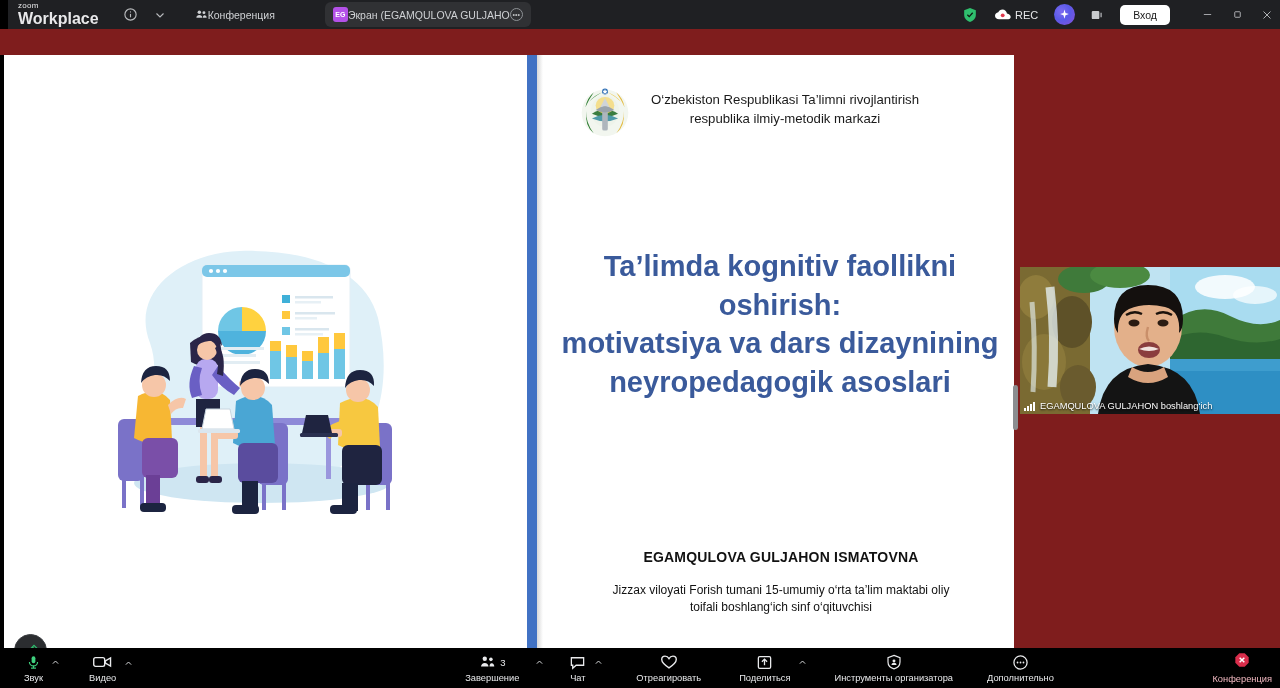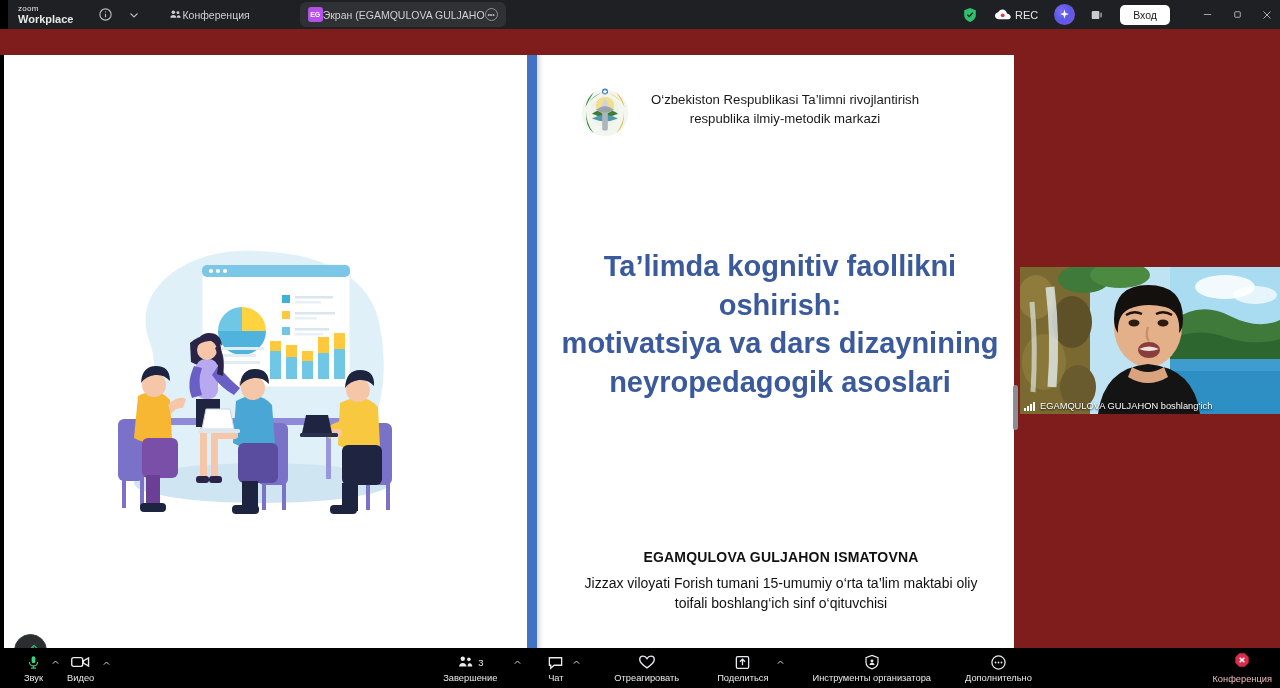--- a/index.html
+++ b/index.html
@@ -6,21 +6,21 @@
   html,body { width:1280px; height:688px; overflow:hidden; background:#000; }
   body { font-family:"Liberation Sans", sans-serif; }
 
   
   .titlebar {
     position:absolute; left:8px; top:0; width:1280px; height:29px;
     background:#1f2023; display:flex; align-items:center;
   }
   .zoom-logo { margin-left:10px; line-height:1.0; color:#e8e8ea; }
   .zoom-logo .z1 { font-size:8px; letter-spacing:.3px; display:block; }
-  .zoom-logo .z2 { font-size:11px; font-weight:bold; display:block; margin-top:1px;}
+  .zoom-logo .z2 { font-size:16px; font-weight:bold; display:block; margin-top:1px;}
   .tb-icon { color:#b9bbbe; display:flex; align-items:center; justify-content:center; }
   .info-icon { margin-left:22px; width:20px; height:20px; }
   .chev-icon { margin-left:10px; width:18px; height:18px; }
   .tabbar { display:flex; align-items:center; height:29px; margin-left:18px; }
   .tab {
     display:flex; align-items:center; height:25px; padding:0 8px; border-radius:6px;
     color:#cfd1d4; font-size:10.5px; 
   }
   .tab.conf { background:transparent; }
   .tab.active { background:#303134; margin-left:42px; }
@@ -66,21 +66,21 @@
   .hdr-txt { font-size:13.2px; color:#1a1a1a; line-height:1.45; text-align:center; padding-top:7px; }
 
   .slide-title {
     position:absolute; left:14px; top:192px; width:446px; text-align:center;
     font-size:29px; font-weight:bold; color:#3a5a9b; line-height:1.33;
   }
   .presenter {
     position:absolute; left:10px; top:494px; width:456px; text-align:center;
   }
   .presenter .pname { font-size:14px; font-weight:bold; color:#111; letter-spacing:.2px;text-align:center; }
-  .presenter .prole { font-size:14px; color:#111; line-height:1.45; margin-top:8px; }
+  .presenter .prole { font-size:12px; color:#111; line-height:1.45; margin-top:17px; }
 
   .slide-scrollbar { position:absolute; left:1013px; top:330px; width:5px; height:45px;
     background:#8b8d90; border-radius:3px; }
 
   
   .vthumb {
     position:absolute; left:1020px; top:238px; width:260px; height:147px;
     overflow:hidden; background:#0b1410;
   }
   .vname {
@@ -447,21 +447,21 @@
       </span>
       <span class="lb">Звук</span>
     </div>
     <div class="caret">
       <svg width="9" height="9" viewBox="0 0 24 24" fill="none" stroke="currentColor" stroke-width="2.6">
           <polyline points="5,15 12,8 19,15"></polyline>
         </svg>
     </div>
   </div>
 
-  <div class="bgroup" style="align-items:flex-end;">
+  <div class="bgroup" style="margin-left:22px;align-items:flex-end;">
     <div class="bitem">
       <span class="ic">
         <svg width="19" height="14" viewBox="0 0 26 18" fill="none" stroke="#e9eaec" stroke-width="1.9">
           <rect x="1" y="3" width="15" height="12" rx="2.5"></rect>
           <path d="M17 7.5 L24 3.5 V14.5 L17 10.5 Z"></path>
         </svg>
       </span>
       <span class="lb">Видео</span>
     </div>
     <div class="caret">

